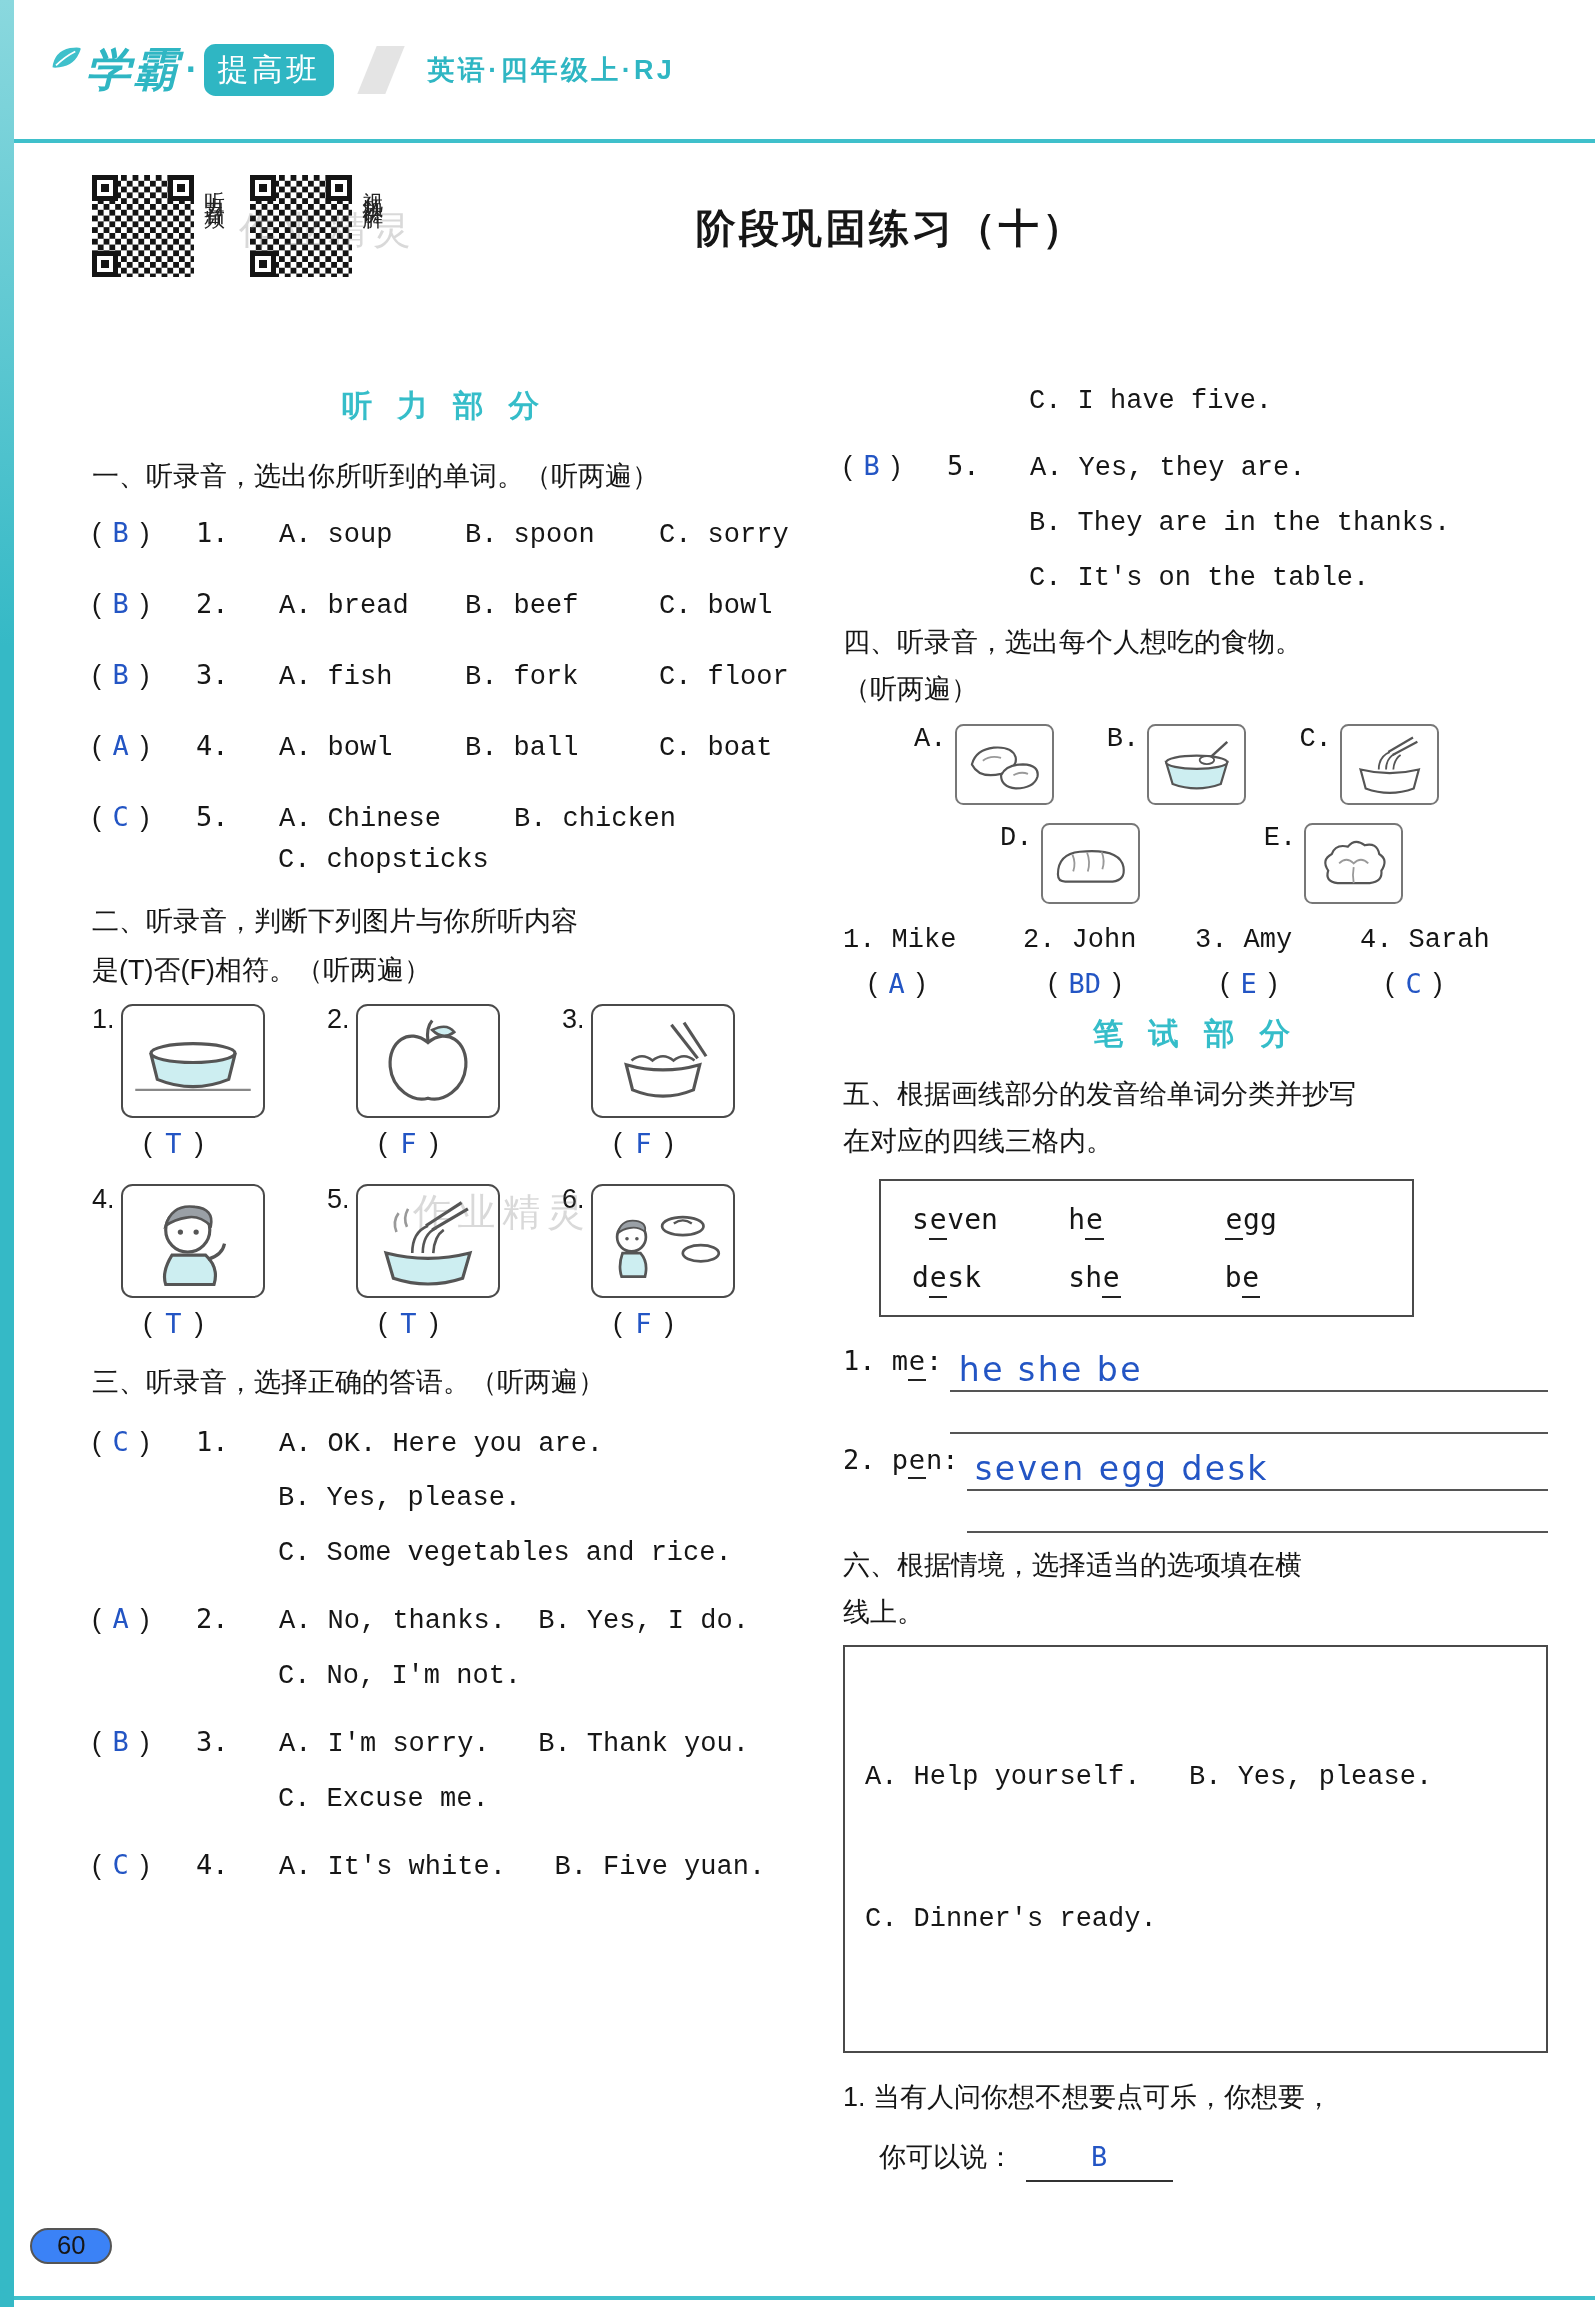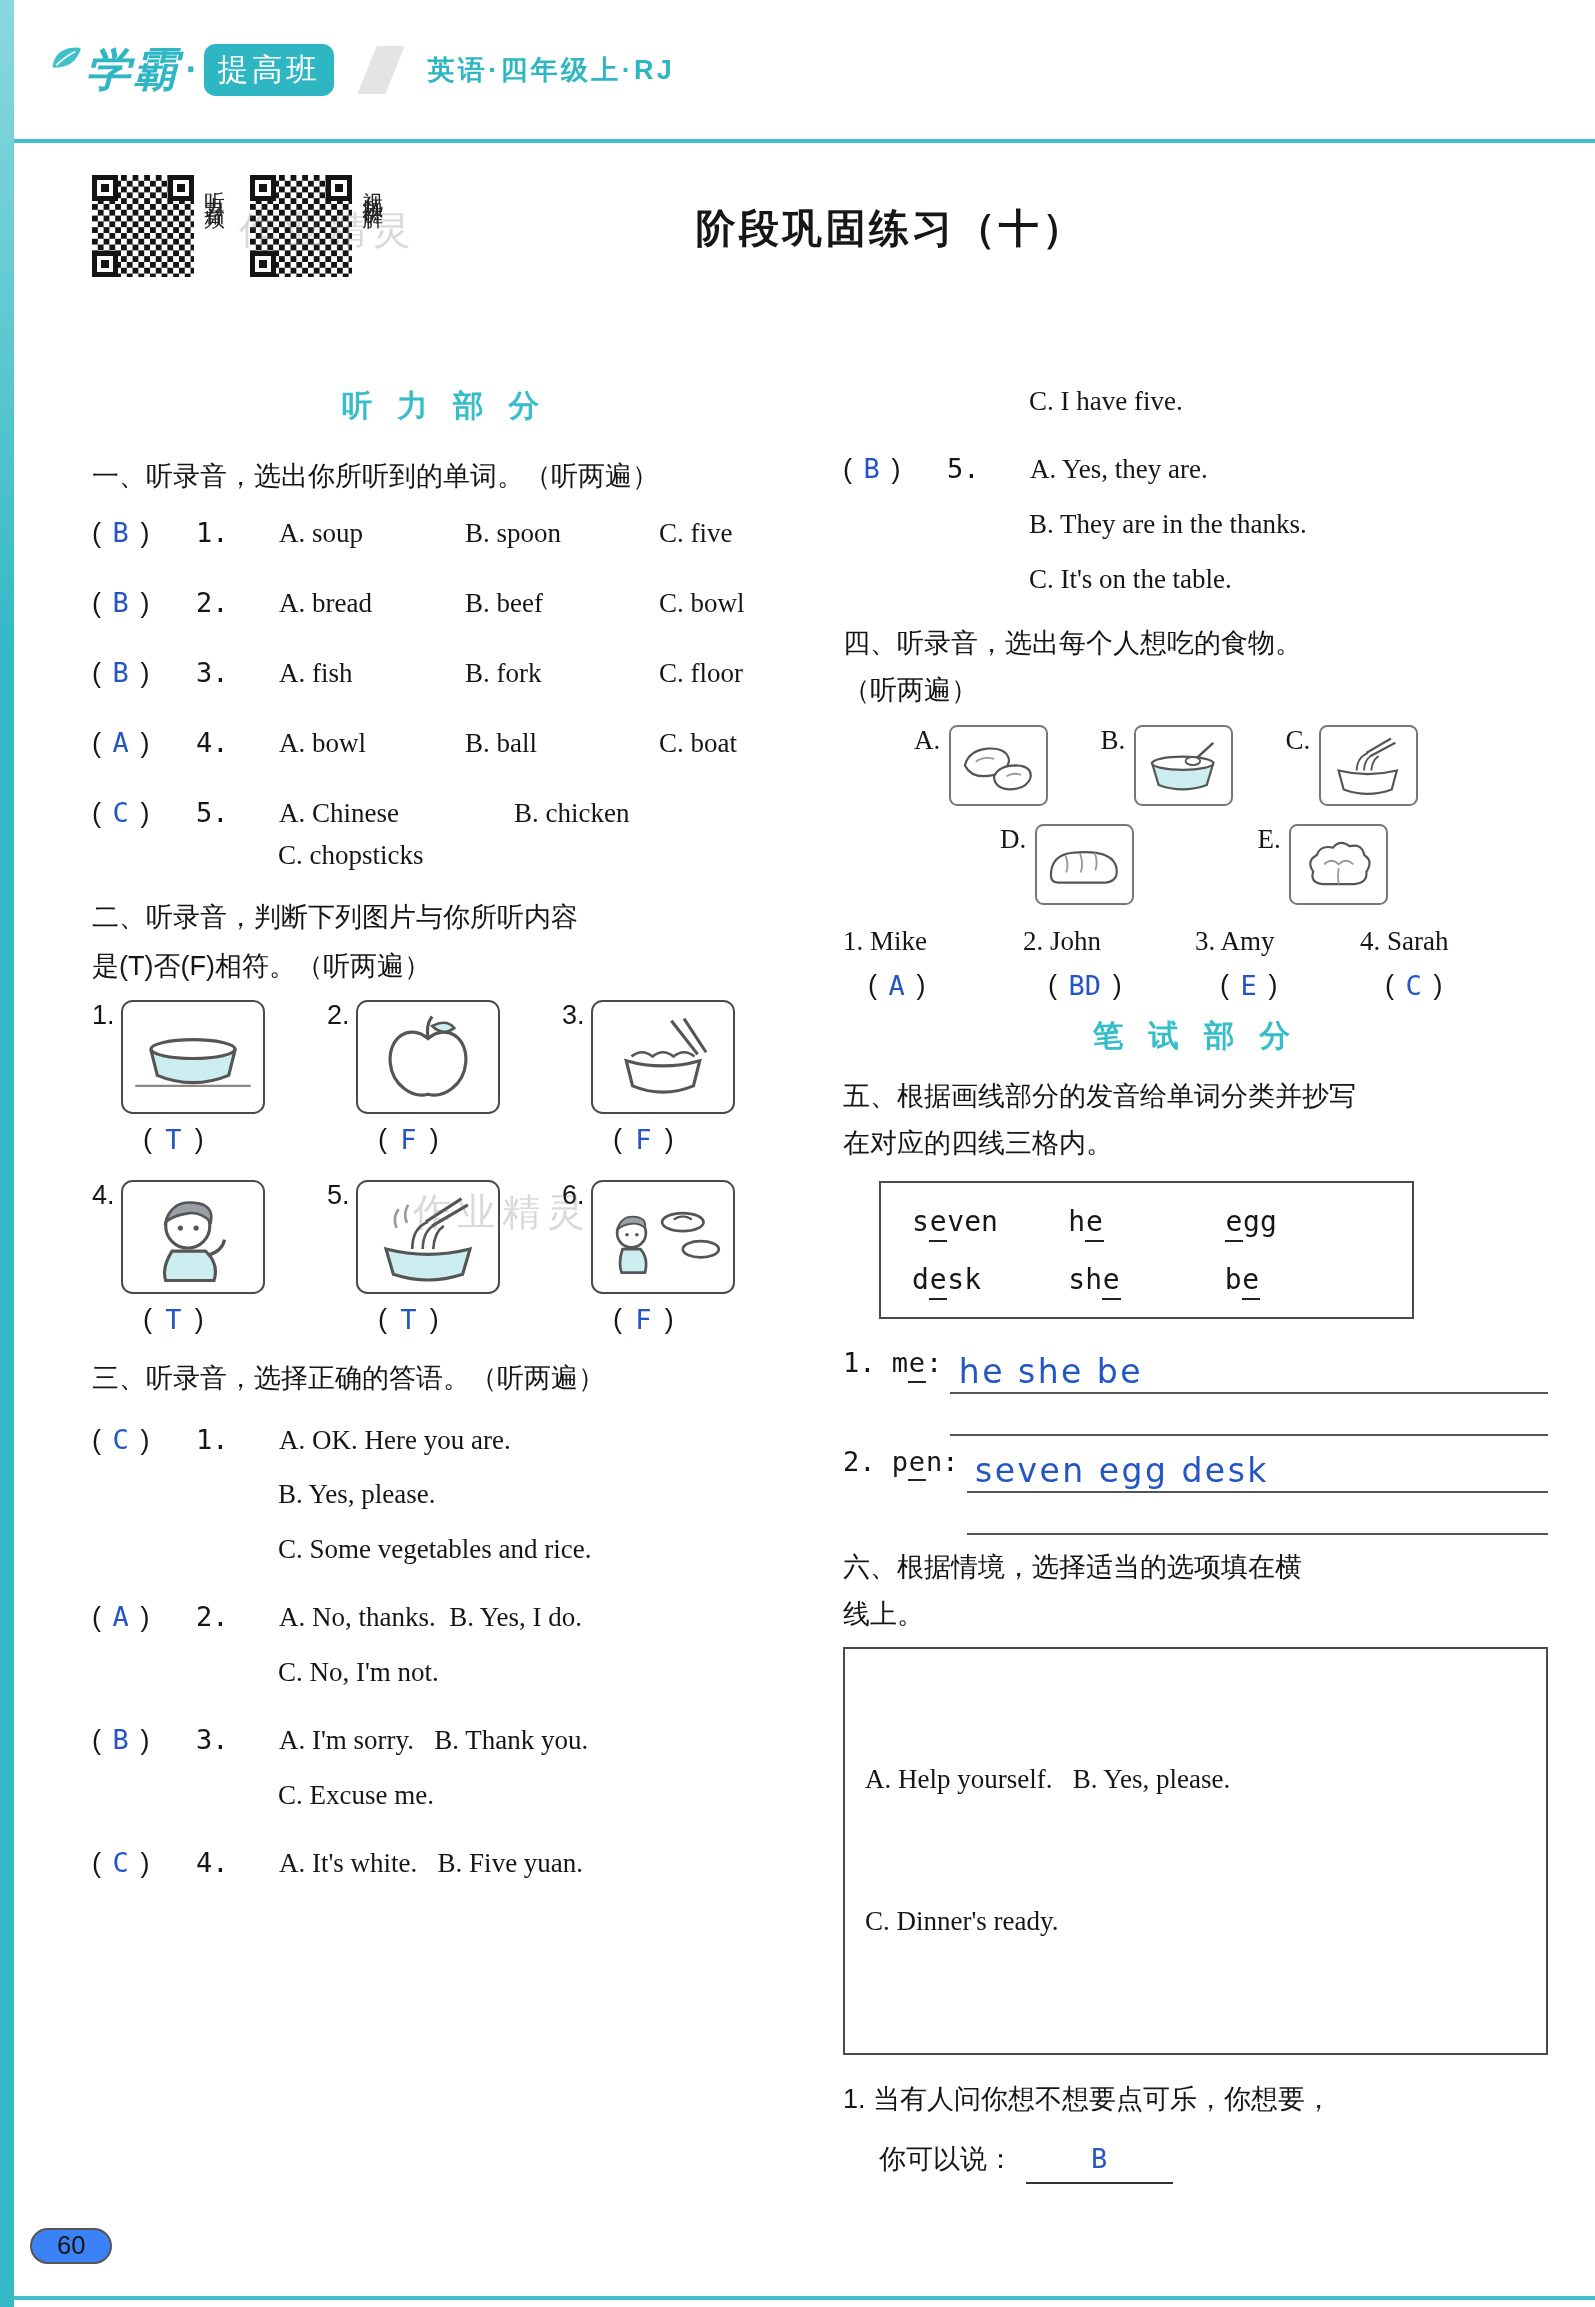--- a/index.html
+++ b/index.html
@@ -2,21 +2,21 @@
 <html style="font-size:13.2px"><head>
 <meta charset="utf-8">
 <style>
   * { margin:0; padding:0; box-sizing:border-box; }
   html,body { background:#fff; }
   .page {
     position:relative; width:1596px; height:2307px; background:#fff;
     font-family:"Liberation Sans","DejaVu Sans",sans-serif;
     color:#161616; font-size:27px; overflow:hidden;
   }
-  .en { font-family:Liberation Serif, serif; white-space:pre-wrap; }
+  .en { font-family:Liberation Mono, monospace; white-space:pre-wrap; }
 
   
   .edge-left { position:absolute; left:0; top:0; width:14px; height:100%;
     background:linear-gradient(180deg,#8ad8de 0%,#35b9c6 28%,#35b9c6 100%); }
   .rule-top { position:absolute; left:14px; right:0; top:139px; height:4.1px; background:#3fc0cb; }
   .rule-bottom { position:absolute; left:14px; right:0; bottom:6.6px; height:4.1px; background:#3fc0cb; }
 
   
   .header { position:absolute; left:14px; top:0; right:4px; height:139px;
     display:flex; align-items:center; padding-left:35px; }
@@ -169,21 +169,21 @@
 
       <div class="s1row">
         <span class="ansgrp">
             <span class="par">(</span>
             <span class="ans">B</span>
             <span class="par">)</span>
           </span>
         <span class="qno">1.</span>
         <span class="en optA">A. soup</span>
         <span class="en optB">B. spoon</span>
-        <span class="en">C. five</span>
+        <span class="en">C. sorry</span>
       </div>
 
       <div class="s1row">
         <span class="ansgrp">
             <span class="par">(</span>
             <span class="ans">B</span>
             <span class="par">)</span>
           </span>
         <span class="qno">2.</span>
         <span class="en optA">A. bread</span>

